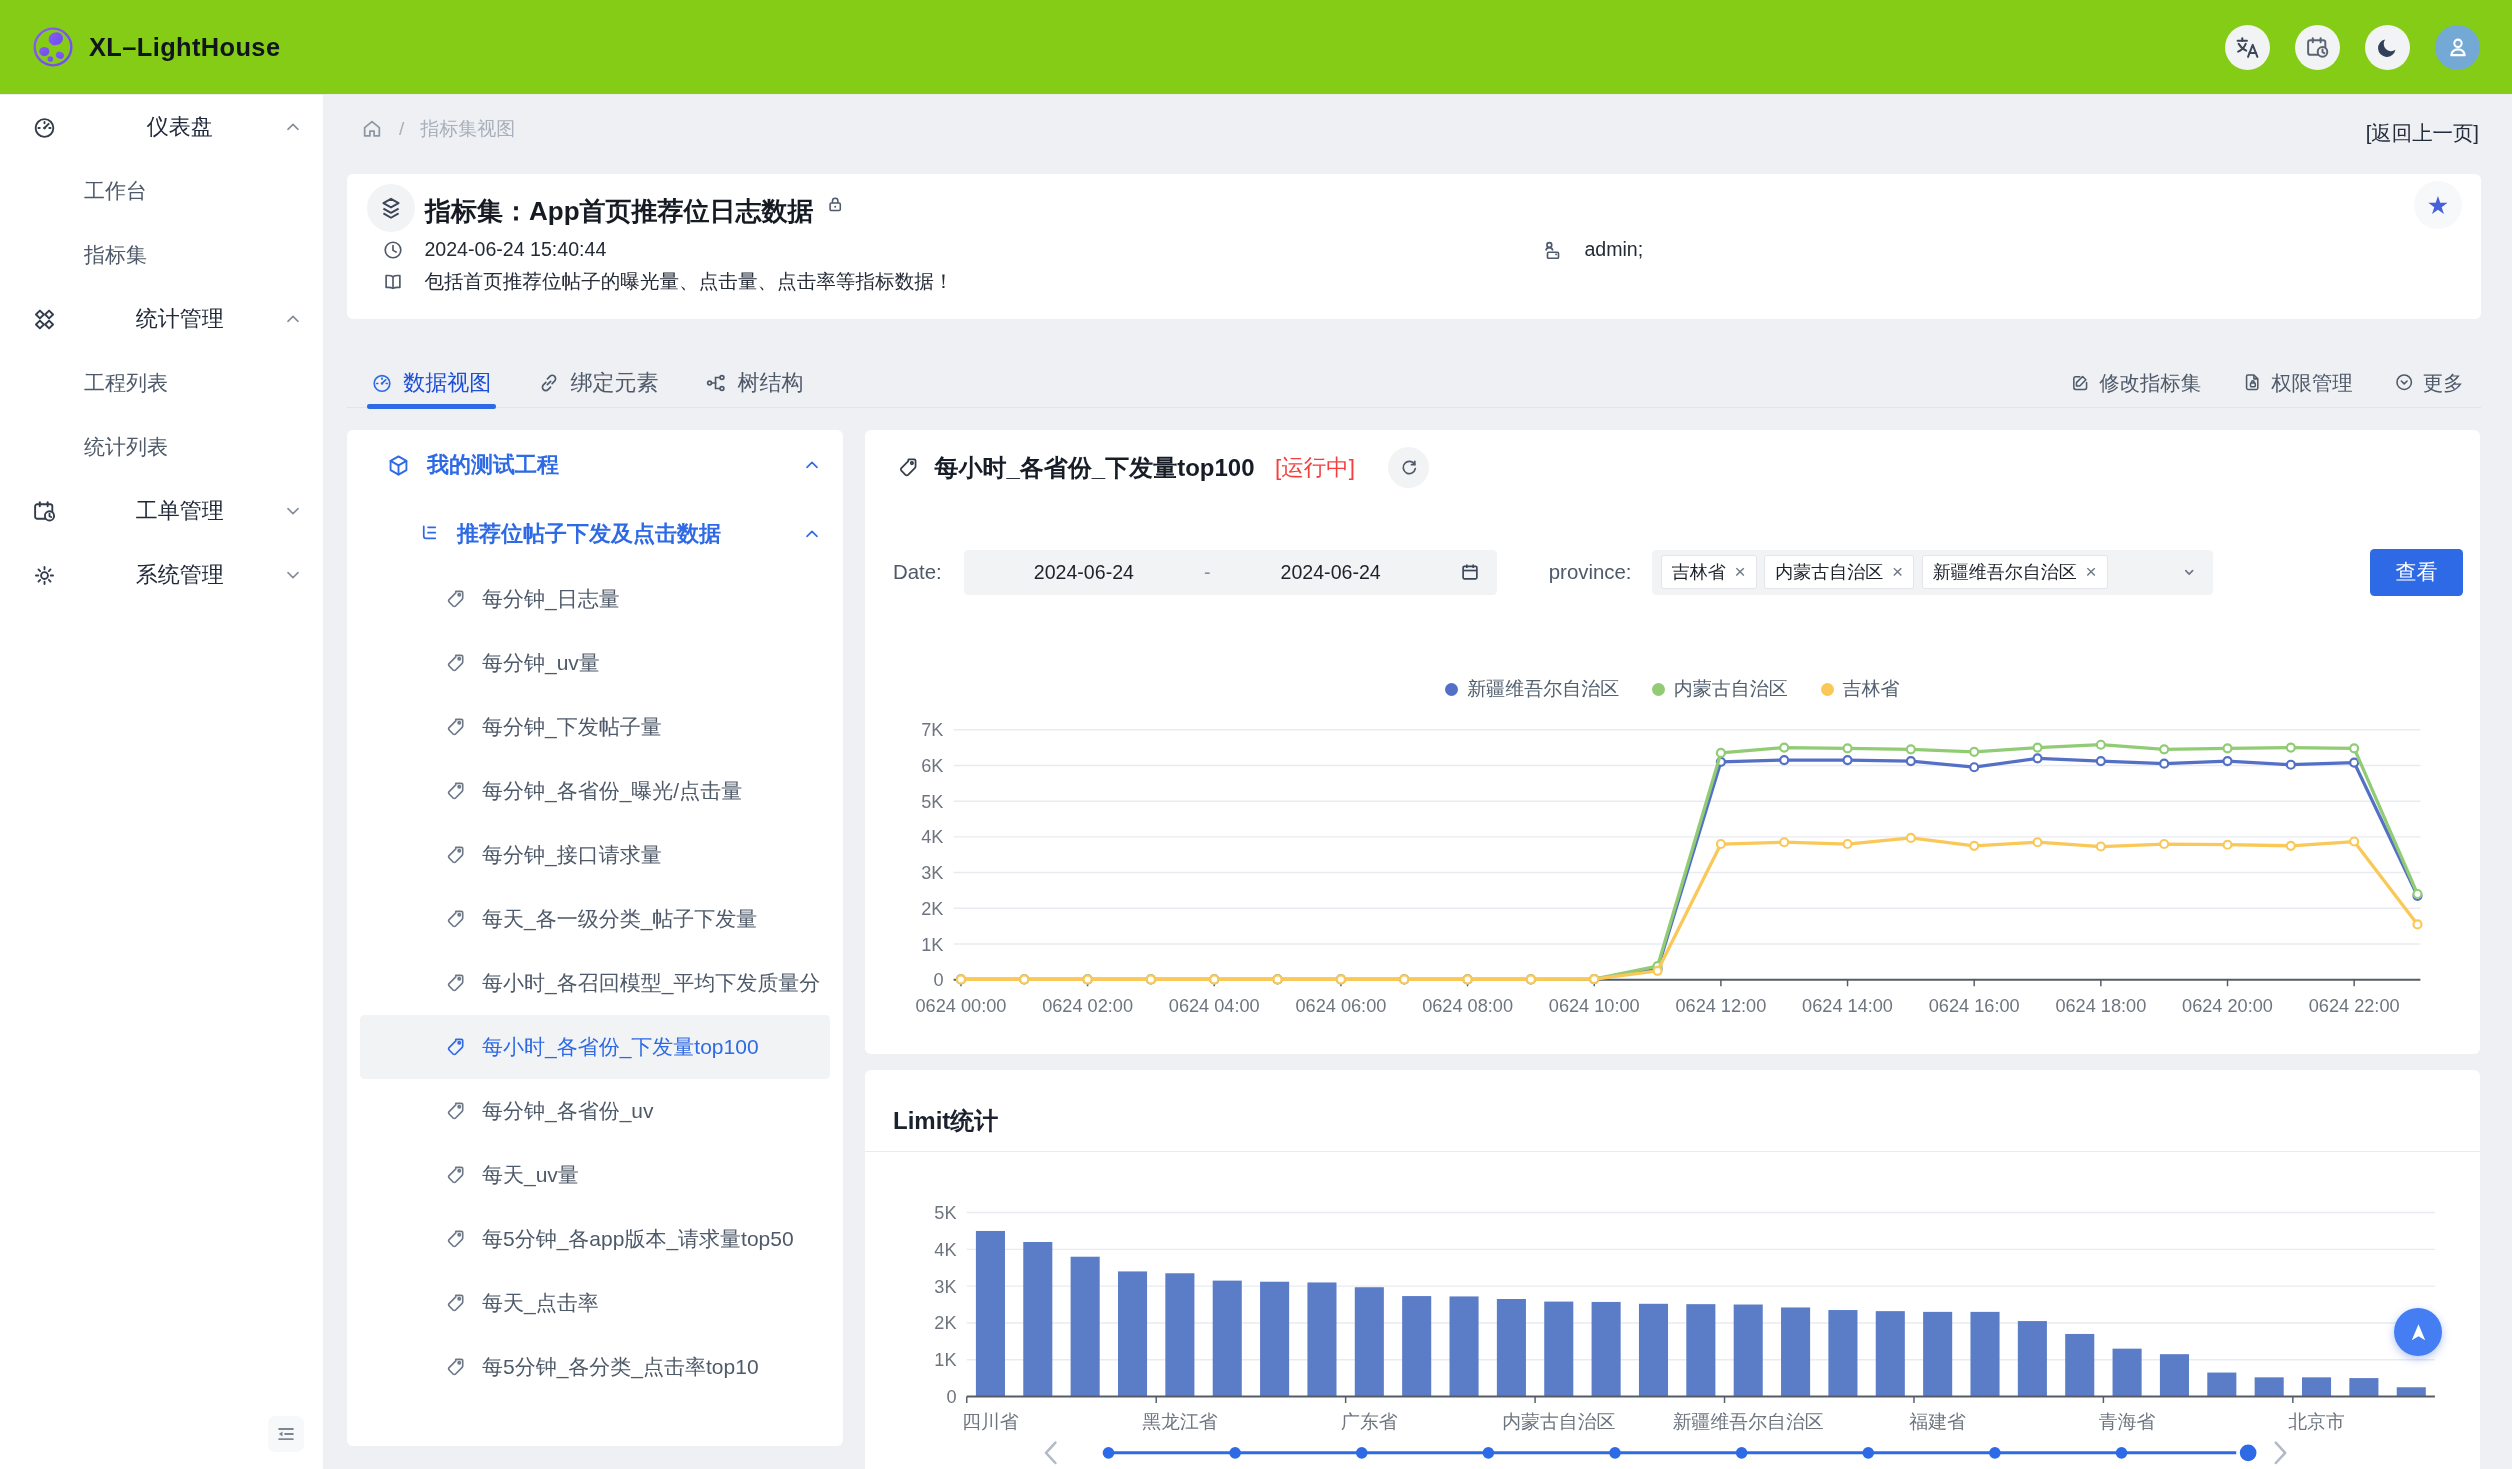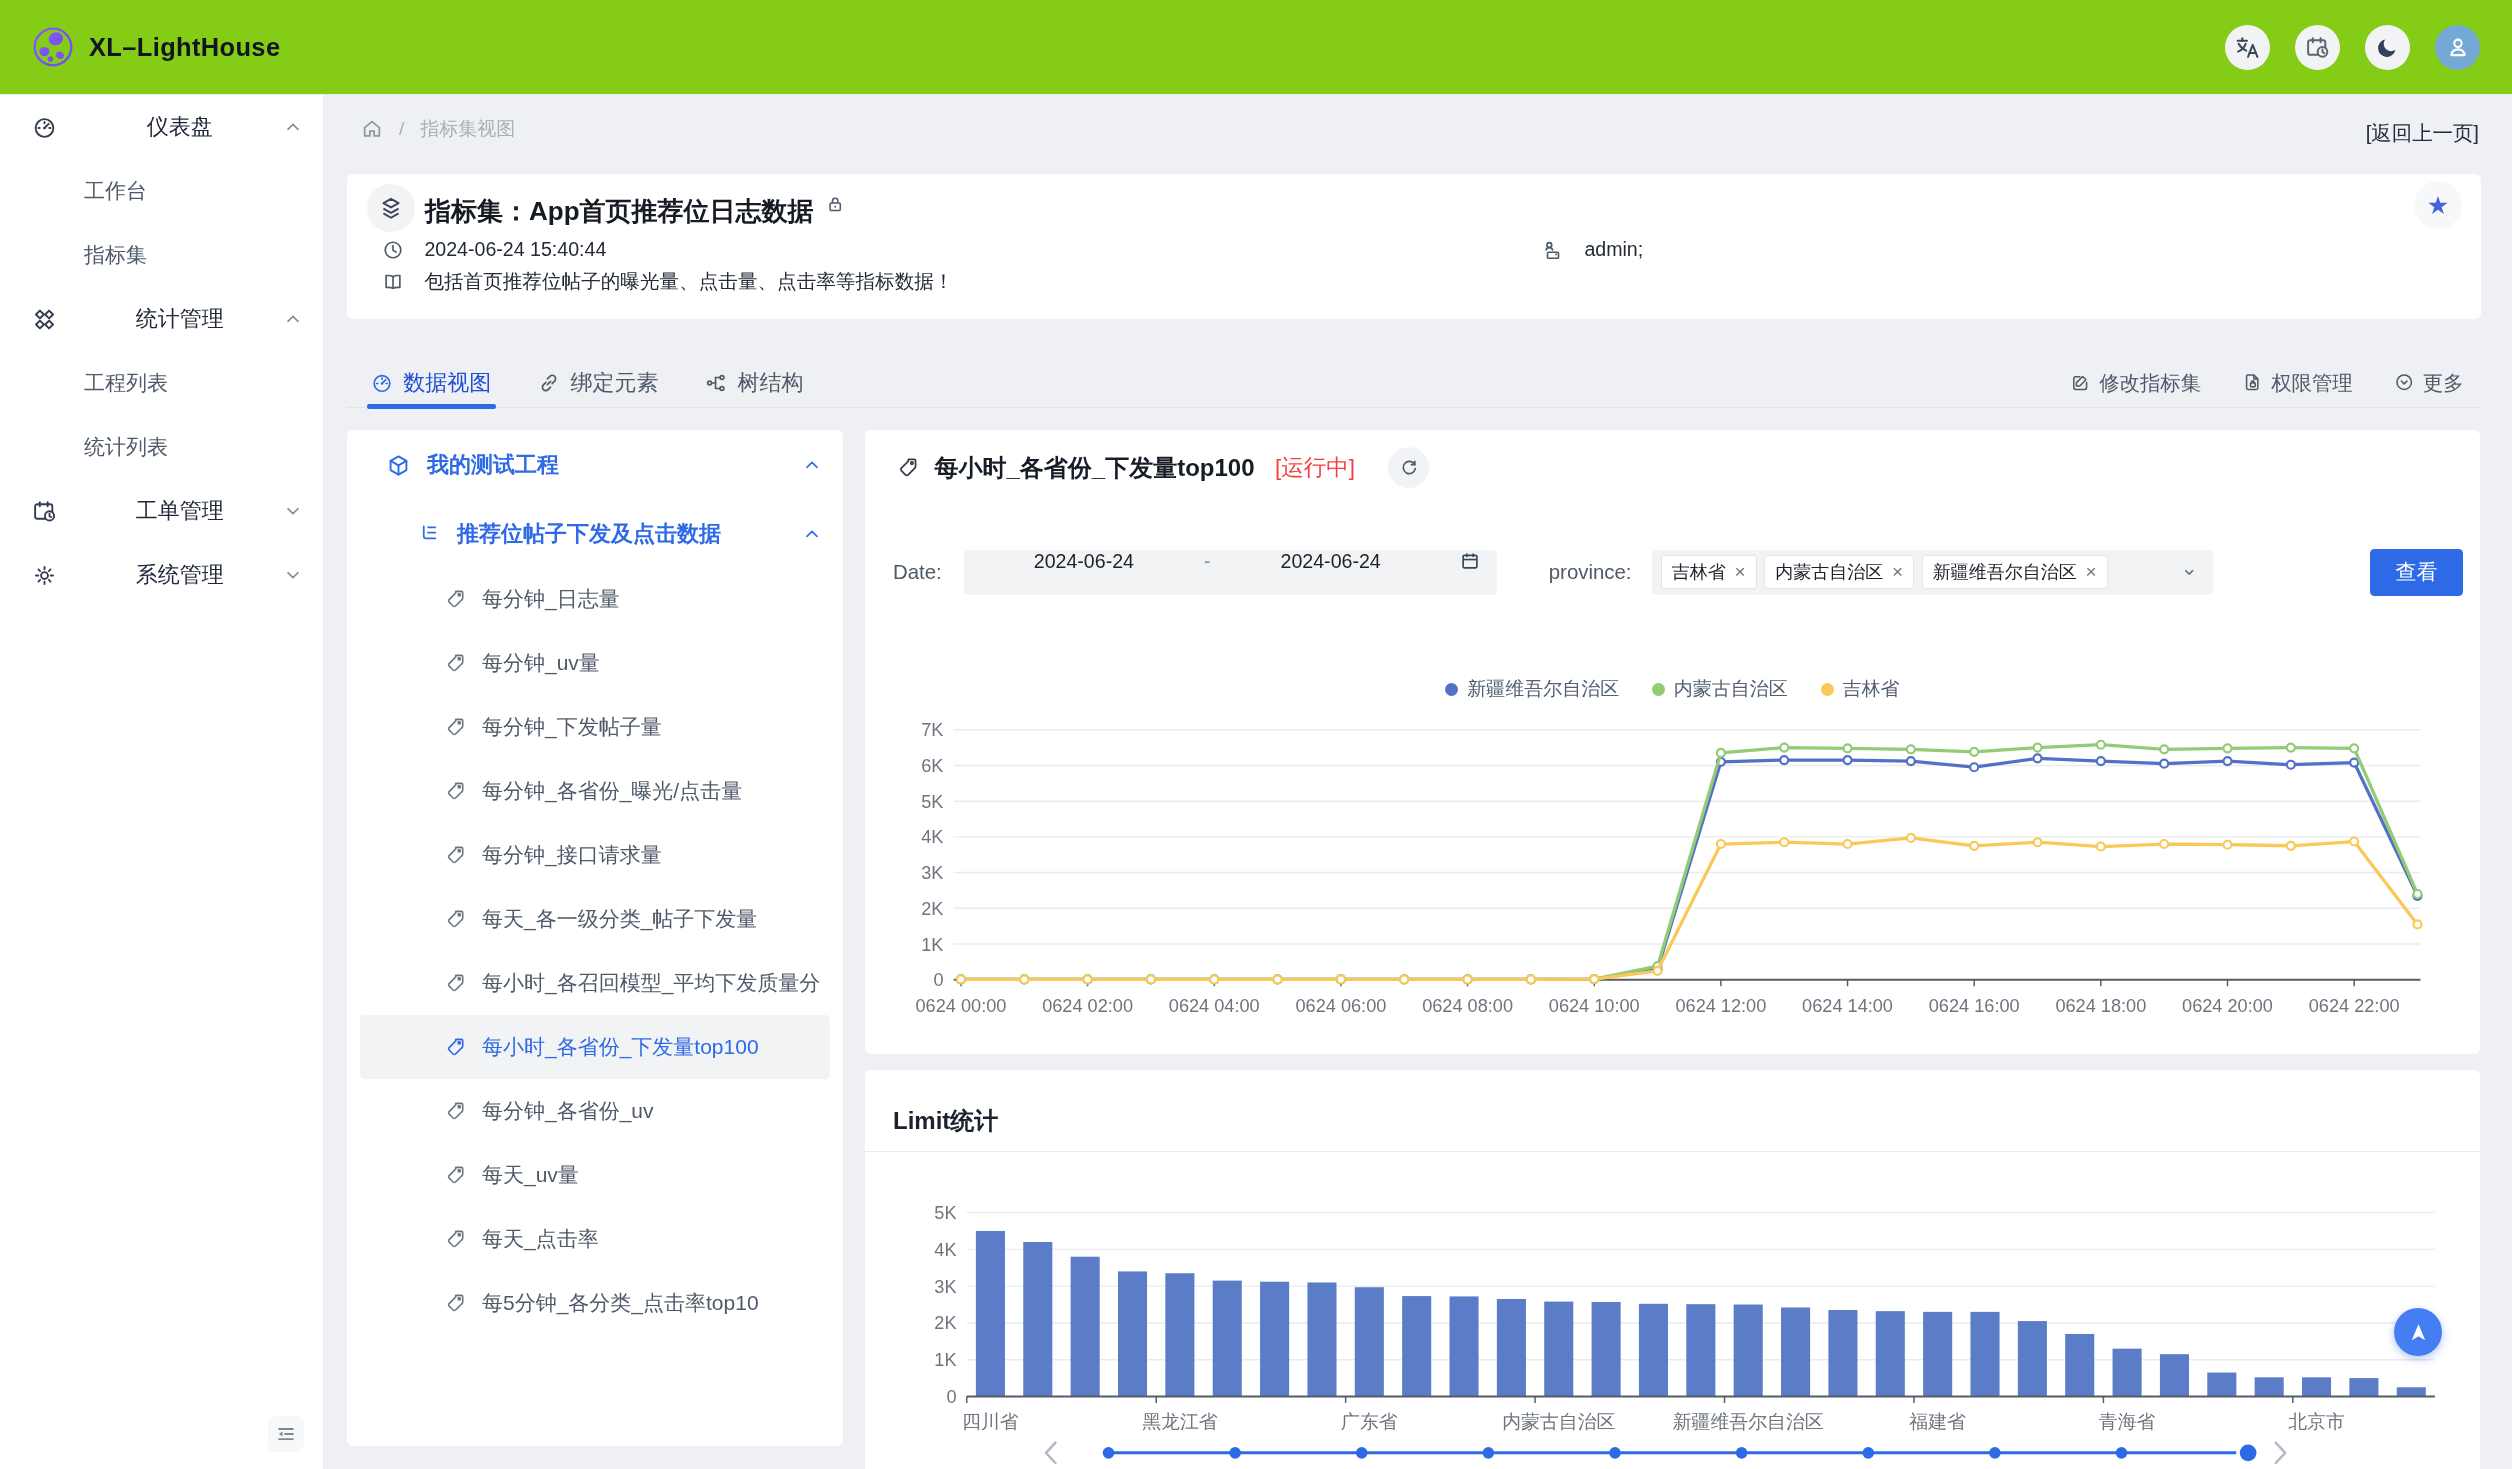--- a/index.html
+++ b/index.html
@@ -63,21 +63,21 @@
   
   .panel-card{left:865px;top:430px;width:1615px;height:624px;}
   .panel-head{position:absolute;left:30.5px;top:17.4px;display:flex;align-items:center;gap:16px;}
   .panel-title{font-size:24px;font-weight:bold;color:#171d27;}
   .panel-status{font-size:22.5px;color:#f53f3f;margin-left:4.4px;}
   .refresh-btn{width:41px;height:41px;border-radius:50%;background:#f2f3f5;display:flex;
                align-items:center;justify-content:center;margin-left:17.4px;cursor:pointer;}
   .filter-row{position:absolute;left:28px;top:118px;width:1570px;height:48px;display:flex;
               align-items:center;font-size:20.4px;color:#4e5969;}
   .date-box{margin-left:22px;width:533px;height:45px;background:#f2f3f5;border-radius:4.4px;
-            display:flex;align-items:flex-start;font-size:19.6px;color:#1d2129;cursor:pointer;}
+            display:flex;align-items:center;font-size:19.6px;color:#1d2129;cursor:pointer;}
   .date-box .d1{margin-left:70px;} .date-box .dsh{margin:0 70px;color:#868e9c;}
   .date-box .cal{margin-left:auto;margin-right:16px;display:flex;}
   .prov-lbl{margin-left:52px;}
   .prov-box{margin-left:20.4px;width:552px;height:45px;background:#f2f3f5;border-radius:4.4px;
             display:flex;align-items:center;padding-left:8.7px;cursor:pointer;}
   .p-tag{background:#fff;border:0.7px solid #e3e5ea;border-radius:2.9px;height:32px;display:flex;
          align-items:center;padding:0 10.2px;margin-right:7.3px;font-size:18px;color:#1d2129;}
   .p-tag .x{margin-left:8.7px;color:#6e7785;font-size:19px;cursor:pointer;}
   .prov-box .sel-chev{margin-left:auto;margin-right:13px;display:flex;}
   .view-btn{margin-left:auto;width:93px;height:47px;background:#2e6ae5;color:#fff;font-size:21px;
@@ -492,20 +492,29 @@
                  <span class="m-lbl">每分钟_各省份_uv</span>
         </div>
         <div class="metric-row">
           <span>
             <svg width="22" height="22" viewBox="0 0 24 24" fill="none" stroke="#6e7785" stroke-width="1.8" stroke-linecap="round" stroke-linejoin="round">
               <path d="M13 3.6 H19 a1.4 1.4 0 0 1 1.4 1.4 V11 a1.9 1.9 0 0 1 -.56 1.35 L12.6 19.6 a1.9 1.9 0 0 1 -2.7 0 L5.6 15.3 a1.9 1.9 0 0 1 0 -2.7 L12.85 5.35 A1.9 1.9 0 0 1 13 3.6 Z"></path>
               <circle cx="16.6" cy="7.4" r="1.25"></circle>
             </svg>
           </span>
                  <span class="m-lbl">每天_uv量</span>
+        </div>
+        <div class="metric-row">
+          <span>
+            <svg width="22" height="22" viewBox="0 0 24 24" fill="none" stroke="#6e7785" stroke-width="1.8" stroke-linecap="round" stroke-linejoin="round">
+              <path d="M13 3.6 H19 a1.4 1.4 0 0 1 1.4 1.4 V11 a1.9 1.9 0 0 1 -.56 1.35 L12.6 19.6 a1.9 1.9 0 0 1 -2.7 0 L5.6 15.3 a1.9 1.9 0 0 1 0 -2.7 L12.85 5.35 A1.9 1.9 0 0 1 13 3.6 Z"></path>
+              <circle cx="16.6" cy="7.4" r="1.25"></circle>
+            </svg>
+          </span>
+                 <span class="m-lbl">每5分钟_各app版本_请求量top50</span>
         </div>
         <div class="metric-row">
           <span>
             <svg width="22" height="22" viewBox="0 0 24 24" fill="none" stroke="#6e7785" stroke-width="1.8" stroke-linecap="round" stroke-linejoin="round">
               <path d="M13 3.6 H19 a1.4 1.4 0 0 1 1.4 1.4 V11 a1.9 1.9 0 0 1 -.56 1.35 L12.6 19.6 a1.9 1.9 0 0 1 -2.7 0 L5.6 15.3 a1.9 1.9 0 0 1 0 -2.7 L12.85 5.35 A1.9 1.9 0 0 1 13 3.6 Z"></path>
               <circle cx="16.6" cy="7.4" r="1.25"></circle>
             </svg>
           </span>
                  <span class="m-lbl">每天_点击率</span>
         </div>

